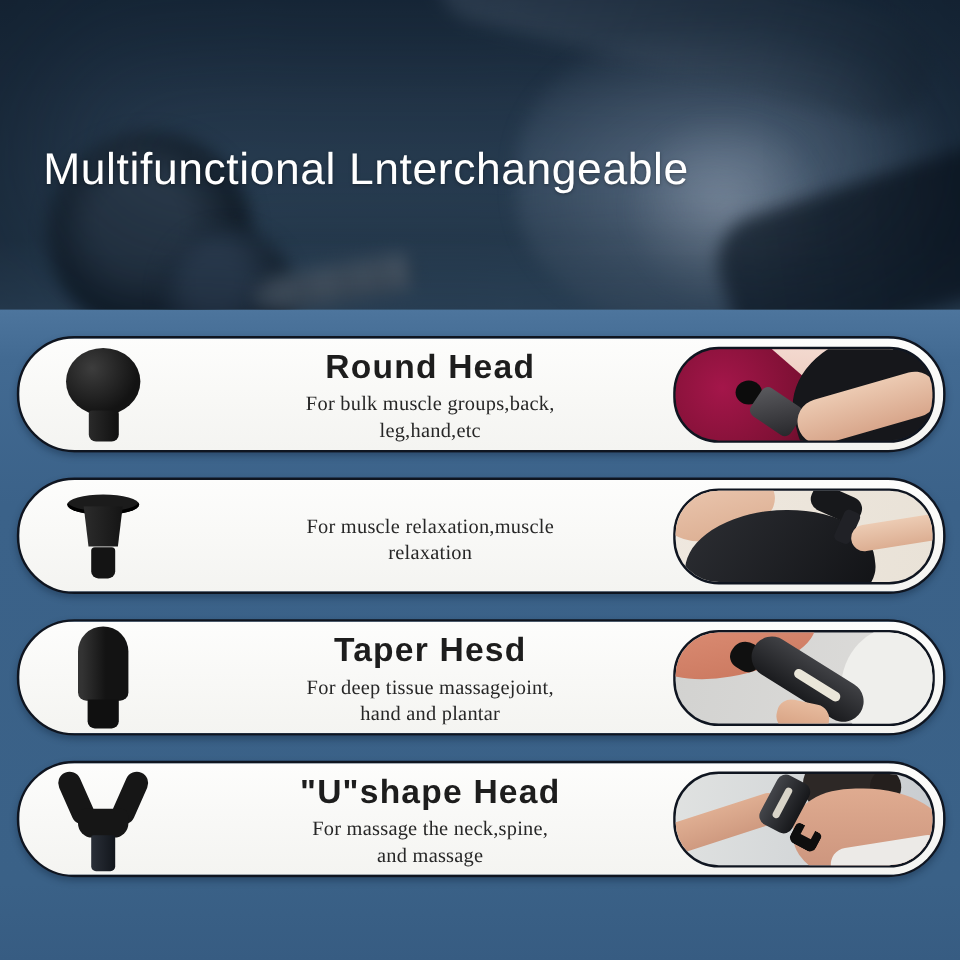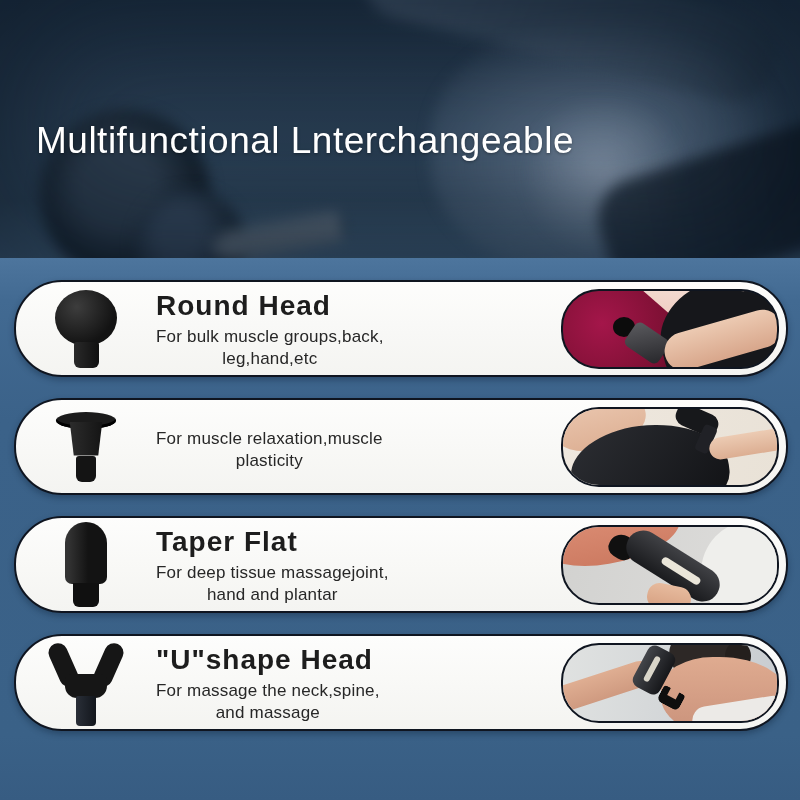--- a/index.html
+++ b/index.html
@@ -59,23 +59,23 @@
   }
 
   
   .rows{position:absolute;left:14px;top:280px;width:774px;display:flex;flex-direction:column;gap:21px;}
   .pill{
     position:relative;height:93px;background:linear-gradient(180deg,#fdfdfc,#f4f4f1);
     border:2px solid #0f1520;border-radius:48px;display:flex;align-items:center;
     box-shadow:0 3px 6px rgba(10,25,45,.35);
   }
   .icon-zone{width:140px;height:100%;display:flex;align-items:center;justify-content:center;flex:none;}
-  .text-zone{flex:1;display:flex;flex-direction:column;align-items:flex-start;justify-content:center;text-align:center;padding-top:2px;}
+  .text-zone{flex:1;display:flex;flex-direction:column;align-items:center;justify-content:center;text-align:center;padding-top:2px;}
   .head-title{font-size:28px;font-weight:700;letter-spacing:1px;color:#1d1d1d;}
-  .head-desc{font-size:17px;line-height:1.28;color:#272727;margin-top:4px;letter-spacing:.2px;}
+  .head-desc{font-size:17px;line-height:1.28;color:#272727;margin-top:4px;letter-spacing:.2px;font-family:Liberation Serif, serif;}
   .photo-zone{
     flex:none;width:214px;height:76px;margin-right:7px;border-radius:38px;
     border:2px solid #0f1520;overflow:hidden;position:relative;
   }
   .photo-zone .p{position:absolute;}
 
   
   .att{display:flex;flex-direction:column;align-items:center;}
   .ball{width:62px;height:56px;border-radius:50%;background:radial-gradient(circle at 35% 30%,#3d3d3d,#131313 68%);}
   .stem{width:25px;height:26px;background:linear-gradient(90deg,#2a2a2a,#101010);border-radius:3px 3px 6px 6px;margin-top:-4px;}
@@ -195,41 +195,41 @@
       <div class="icon-zone">
         <div class="att">
           <div class="flat-cap"></div>
           <div class="flat-body"></div>
           <div class="flat-stem"></div>
         </div>
       </div>
       <div class="text-zone">
         <div class="head-desc">
           <span>For muscle relaxation,muscle</span><br>
-          <span>plasticity</span>
+          <span>relaxation</span>
         </div>
       </div>
       <div class="photo-zone photo-flat">
         <div class="p skin"></div>
         <div class="p leggings"></div>
         <div class="p gun"></div>
         <div class="p gun-handle"></div>
         <div class="p arm"></div>
       </div>
     </div>
 
     <div class="pill">
       <div class="icon-zone">
         <div class="att">
           <div class="bullet"></div>
           <div class="taper-stem"></div>
         </div>
       </div>
       <div class="text-zone">
-        <div class="head-title">Taper Flat</div>
+        <div class="head-title">Taper Hesd</div>
         <div class="head-desc">
           <span>For deep tissue massagejoint,</span><br>
           <span>hand and plantar</span>
         </div>
       </div>
       <div class="photo-zone photo-taper">
         <div class="p arm"></div>
         <div class="p white-blob"></div>
         <div class="p gun-head"></div>
         <div class="p gun-body"></div>

